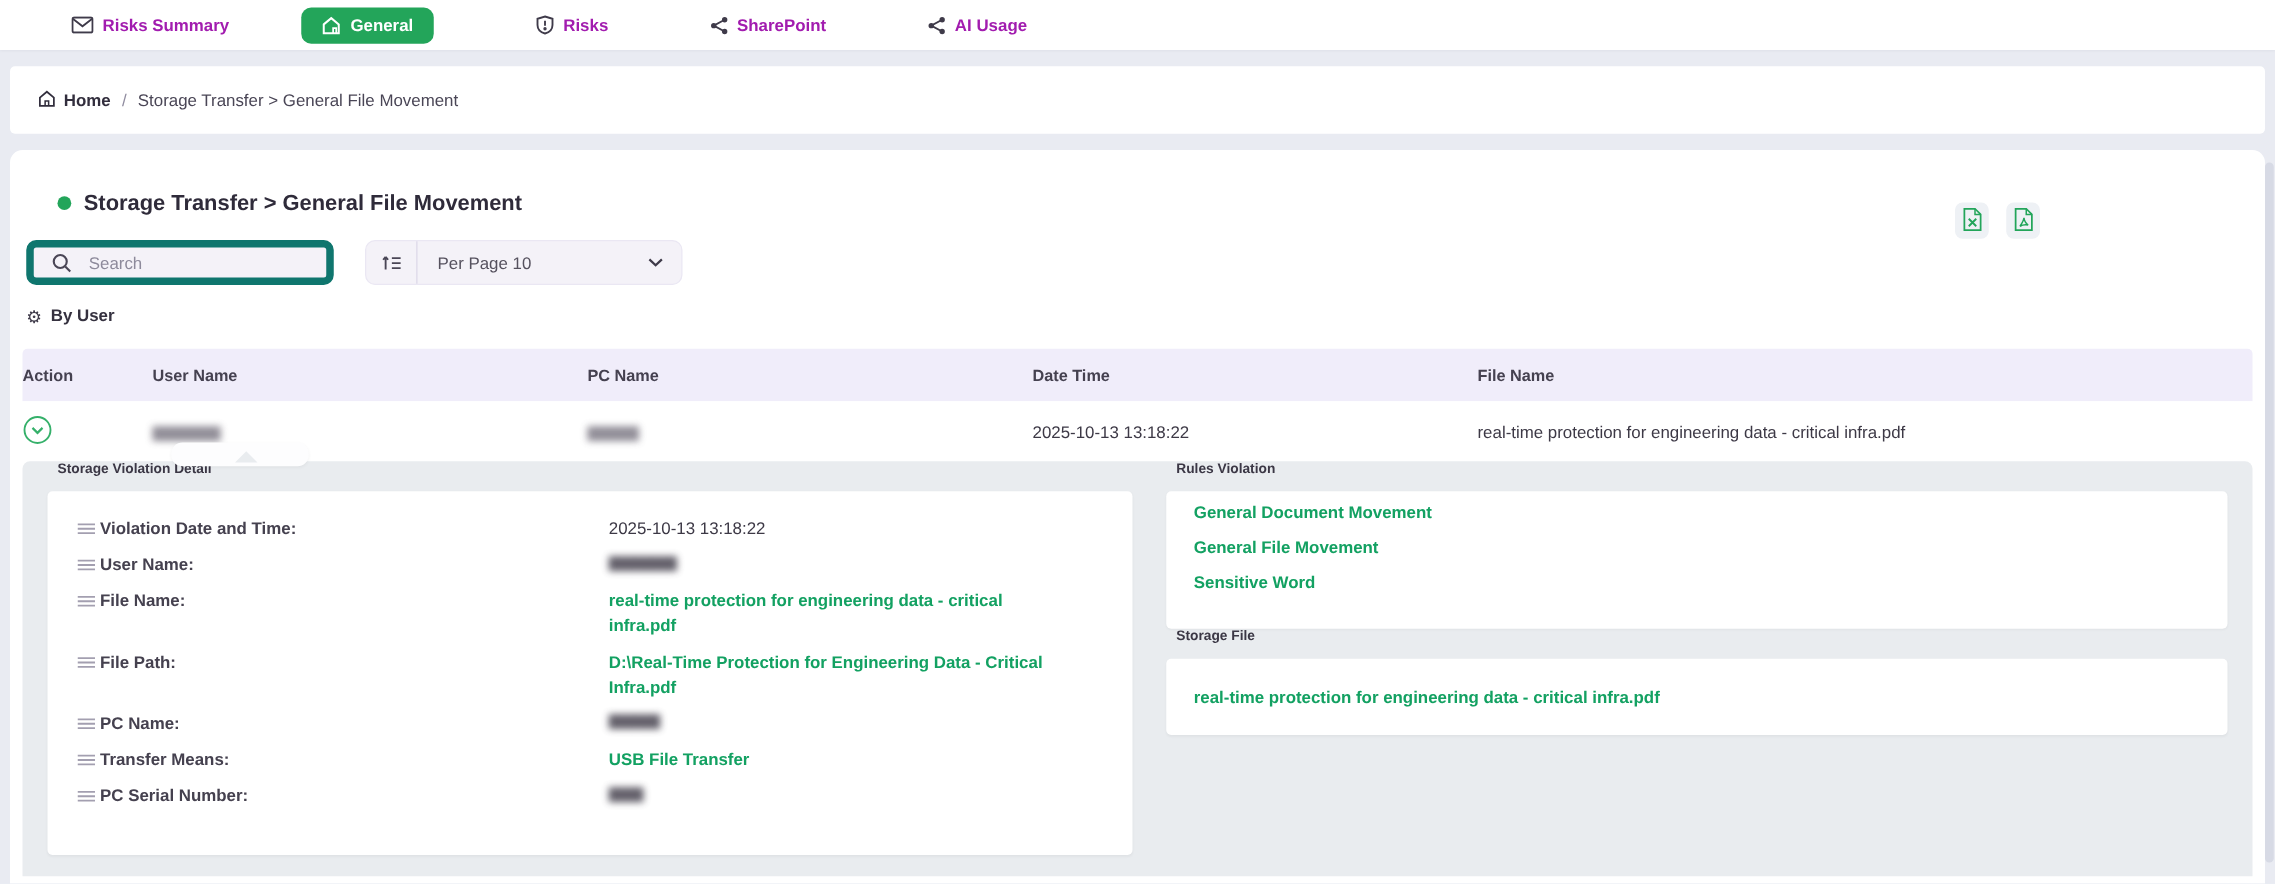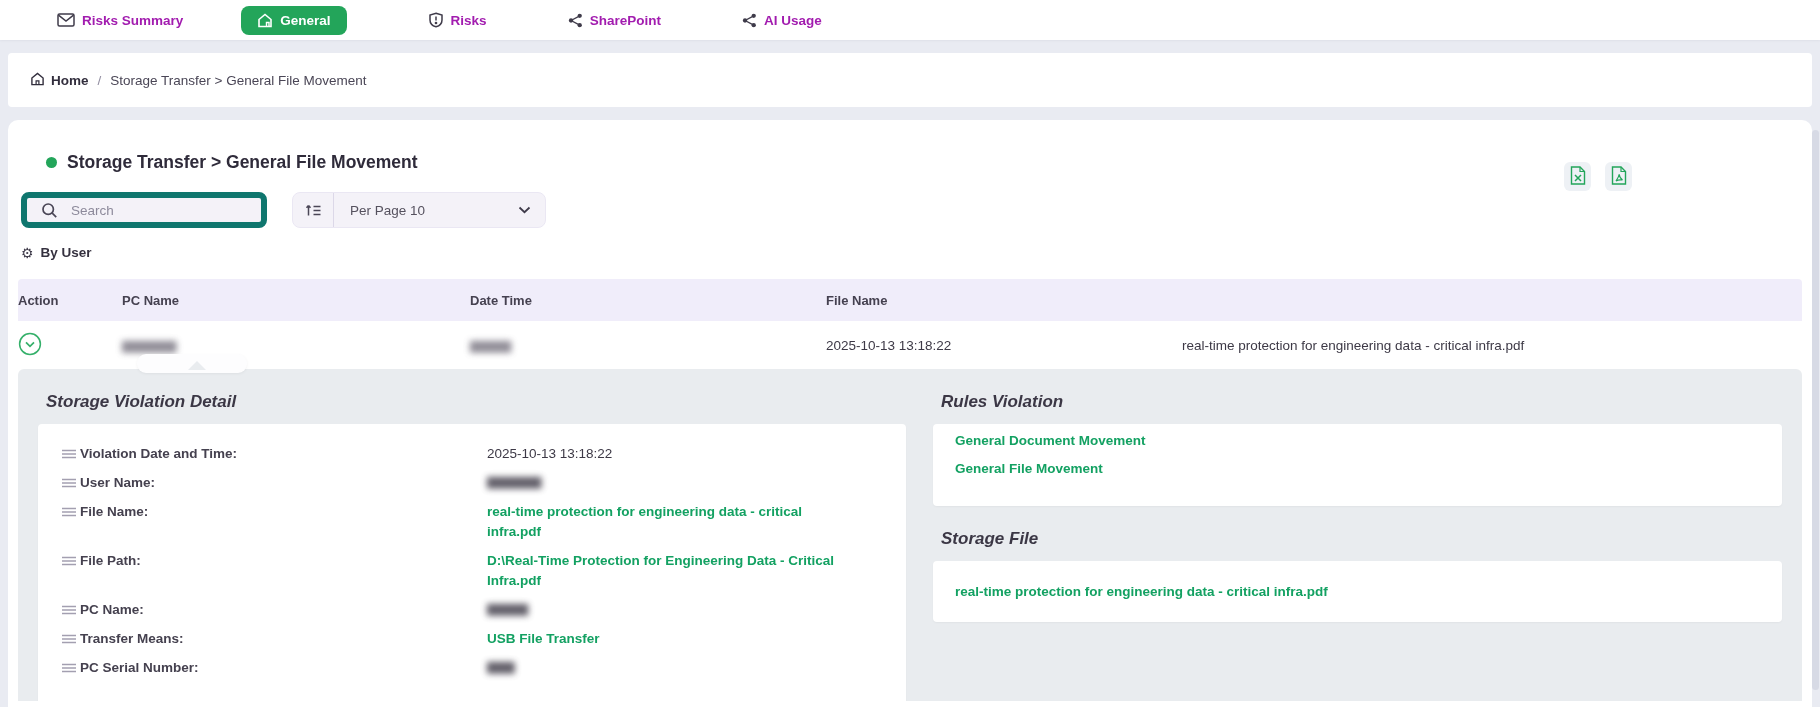--- a/index.html
+++ b/index.html
@@ -89,21 +89,21 @@
   .notch {
     position:absolute; left:170px; top:82px; width:0; height:0; z-index:3;
     border-left:9px solid transparent; border-right:9px solid transparent;
     border-bottom:9px solid #e9ecef;
   }
   
   .expanded {
     position:relative; z-index:1; background:#e9ecef; border-radius:6px 6px 0 0;
     height:332px; display:flex; padding:0 20px; overflow:hidden;
   }
-  .section-title { font-size:17px; font-weight:600; color:#3b3745; margin-top:23px; padding-left:8px;font-style:italic; }
+  .section-title { font-size:11px; font-weight:600; color:#3b3745; padding-left:8px; }
   .detail-col { width:868px; flex:none; }
   .rules-col { flex:1; margin-left:27px; min-width:0; }
   .card {
     background:#ffffff; border-radius:4px; margin-top:12px;
     box-shadow:0 1px 2px rgba(0,0,0,.04);
   }
   .detail-card { padding:20px 24px 28px 24px; }
   .field-row { display:flex; align-items:flex-start; margin-bottom:9px; min-height:20px; line-height:20px; }
   .field-icon { width:18px; flex:none; display:flex; align-items:center; height:20px; }
   .field-label { width:407px; flex:none; font-weight:600; color:#45414f; }
@@ -253,20 +253,21 @@
     </div>
 
     <div class="byuser-row">
       <span class="gear-glyph">⚙</span>
       <span>By User</span>
     </div>
 
     <div class="table-area">
       <div class="thead">
         <div>Action</div>
+        <div>User Name</div>
         <div>PC Name</div>
         <div>Date Time</div>
         <div>File Name</div>
       </div>
 
       <div class="trow">
         <div>
           <button class="expander">
             <span>
               <svg width="24" height="24" viewBox="0 0 24 24" fill="none">
@@ -376,20 +377,21 @@
             </div>
 
           </div>
         </div>
 
         <div class="rules-col">
           <div class="section-title">Rules Violation</div>
           <div class="card rules-card">
             <a class="green-link">General Document Movement</a>
             <a class="green-link">General File Movement</a>
+            <a class="green-link">Sensitive Word</a>
           </div>
 
           <div class="section-title">Storage File</div>
           <div class="card storage-card">
             <a class="green-link">real-time protection for engineering data - critical infra.pdf</a>
           </div>
         </div>
 
       </div>
     </div>

